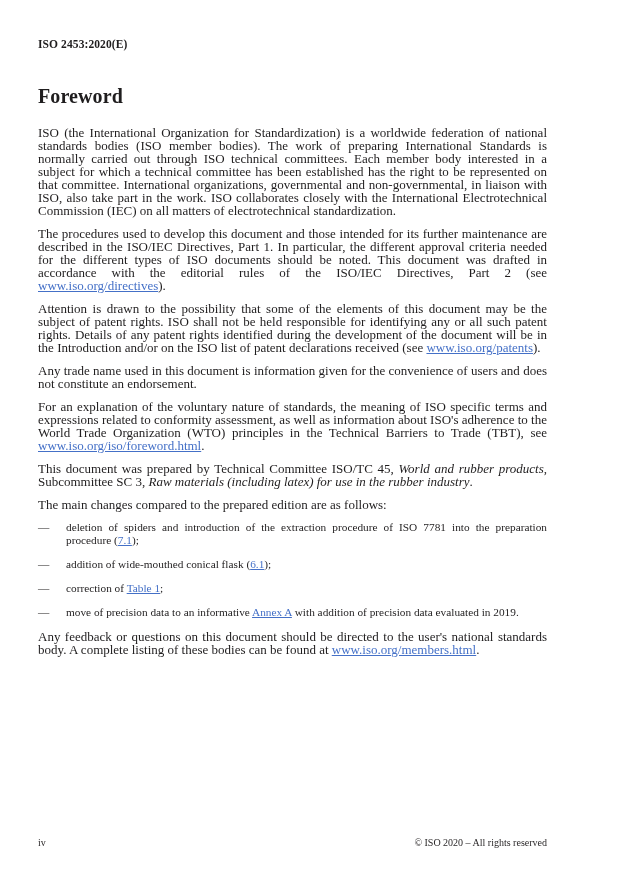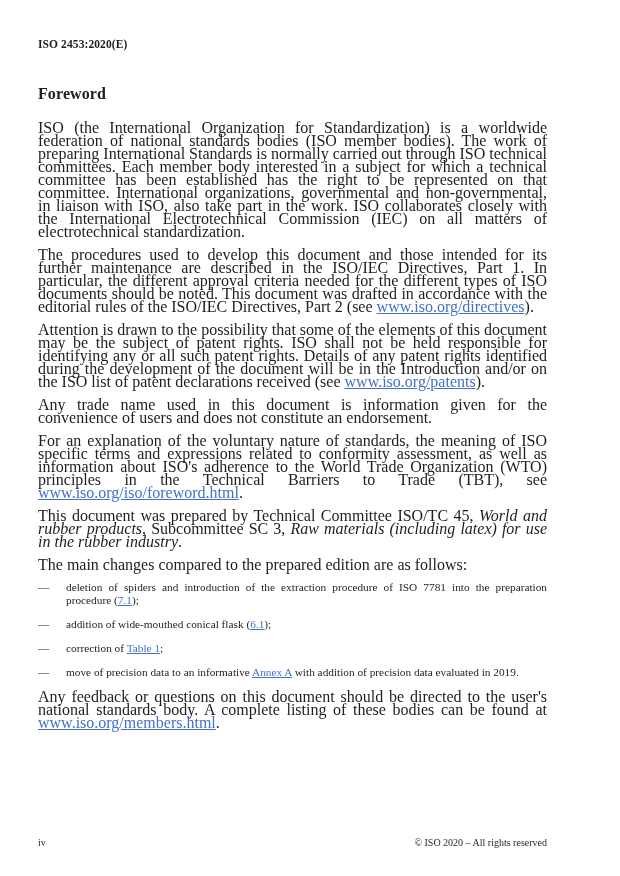--- a/index.html
+++ b/index.html
@@ -18,27 +18,27 @@
     left: 38px;
     top: 38px;
     width: 509px;
   }
   .doc-ref {
     font-weight: bold;
     font-size: 11.5px;
     letter-spacing: 0.1px;
   }
   .fw-heading {
-    font-size: 16px;
+    font-size: 20px;
     font-weight: bold;
     margin: 35px 0 18px 0;
     letter-spacing: 0.1px;
   }
   p.para {
-    font-size: 16px;
+    font-size: 13px;
     line-height: 13px;
     margin: 0 0 10px 0;
     text-align: justify;
   }
   a.doc-link {
     color: #4470c7;
     text-decoration: underline;
     cursor: pointer;
   }
   .bullet {

